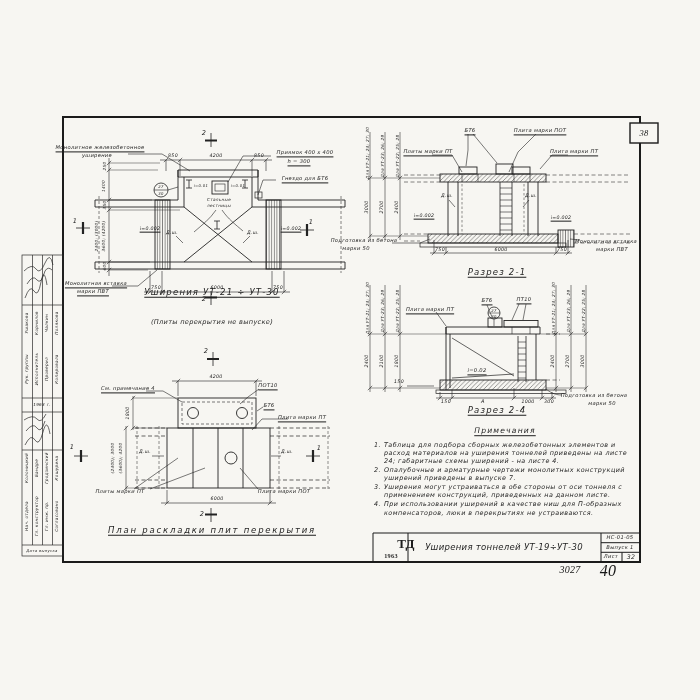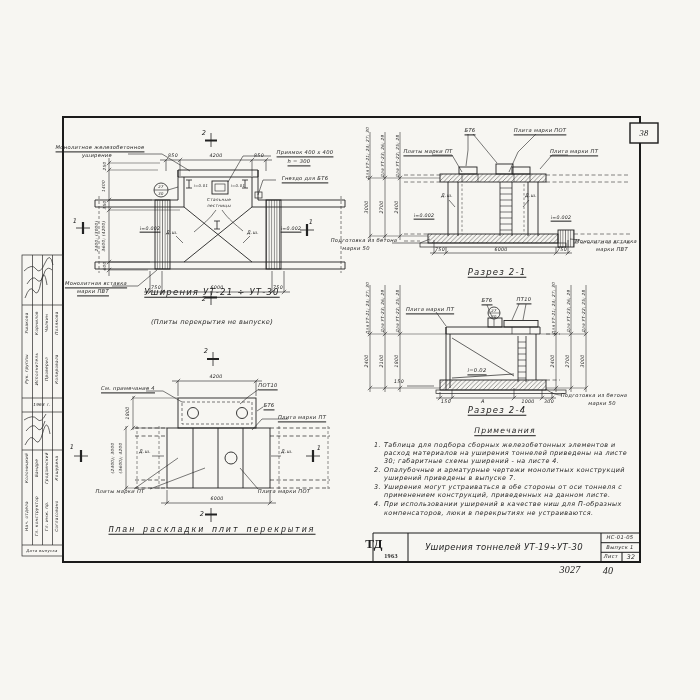--- a/index.html
+++ b/index.html
@@ -3,23 +3,23 @@
 <meta charset="utf-8">
 <style>
   html,body{margin:0;padding:0;background:#e8e7e3;}
   #sheet{position:relative;width:700px;height:700px;background:#f7f6f2;overflow:hidden;
          font-family:"DejaVu Sans",sans-serif;}
   .lbl{position:absolute;font-style:italic;font-size:5.2px;color:#1e1e1e;white-space:nowrap;
        transform:translate(-50%,-50%);letter-spacing:.3px;line-height:1;}
   .rot{transform:translate(-50%,-50%) rotate(-90deg);}
   .f38{font-size:3.8px}.f4{font-size:4.2px}.f45{font-size:4.7px}.f5{font-size:5.2px}
   .f6{font-size:6.2px}.f65{font-size:6.6px}.f7{font-size:7.6px}.f8{font-size:8.5px}
-  .f10{font-size:10px}.f11{font-size:10px}.f13{font-size:13px}
+  .f10{font-size:10px}.f11{font-size:16px}.f13{font-size:13px}
   .ul{text-decoration:underline;text-underline-offset:1.5px;}
-  .sp{letter-spacing:1.8px;font-family:Liberation Mono, monospace;}
+  .sp{letter-spacing:1.8px;}
   .sp2{letter-spacing:1.2px;}
   .serif{font-family:"Liberation Serif","DejaVu Serif",serif;font-style:normal;font-weight:bold;}
   .hand{font-family:Liberation Serif, serif;font-style:italic;color:#161616;}
   #notes-block{position:absolute;left:374px;top:441px;width:264px;}
   .note{display:flex;gap:2px;font-style:italic;font-size:6.4px;line-height:1.26;
         letter-spacing:.45px;color:#1e1e1e;margin-bottom:1px;}
   .note .n{flex:0 0 8px;}
   svg{position:absolute;left:0;top:0;}
 </style>
 </head>
@@ -347,21 +347,21 @@
   <span class="lbl rot f45" style="left:568px;top:361px">2700</span>
   <span class="lbl rot f45" style="left:583px;top:361px">3000</span>
   <span class="lbl f5" style="left:594px;top:396px">Подготовка из бетона</span>
   <span class="lbl f5" style="left:602px;top:404px">марки 50</span>
   <span class="lbl f8 sp2 ul" style="left:497px;top:410px">Разрез 2-4</span>
 
   <span class="lbl f7 sp2 ul" style="left:505px;top:431px">Примечания</span>
   <div id="notes-block">
     <div class="note">
       <span class="n">1.</span>
-      <span>Таблица для подбора сборных железобетонных элементов и расход материалов на уширения тоннелей приведены на листе 30; габаритные схемы уширений - на листе 4.</span>
+      <span>Таблица для подбора сборных железобетонных элементов и расход материалов на уширения тоннелей приведены на листе 24; габаритные схемы уширений - на листе 4.</span>
     </div>
     <div class="note">
       <span class="n">2.</span>
       <span>Опалубочные и арматурные чертежи монолитных конструкций уширений приведены в выпуске 7.</span>
     </div>
     <div class="note">
       <span class="n">3.</span>
       <span>Уширения могут устраиваться в обе стороны от оси тоннеля с применением конструкций, приведенных на данном листе.</span>
     </div>
     <div class="note">
@@ -382,21 +382,21 @@
   <span class="lbl f45" style="left:145px;top:452px">Д.ш.</span>
   <span class="lbl f45" style="left:287px;top:452px">Д.ш.</span>
   <span class="lbl f65" style="left:72px;top:447px">1</span>
   <span class="lbl f65" style="left:319px;top:448px">1</span>
   <span class="lbl f5" style="left:120px;top:492px">Плиты марки ПТ</span>
   <span class="lbl f5" style="left:284px;top:492px">Плита марки ПОТ</span>
   <span class="lbl f45" style="left:217px;top:499px">6000</span>
   <span class="lbl f65" style="left:202px;top:514px">2</span>
   <span class="lbl f8 sp ul" style="left:212px;top:530px">План раскладки плит перекрытия</span>
 
-  <span class="lbl f13 serif" style="left:374px;top:543px">ТД</span>
+  <span class="lbl f13 serif" style="left:406px;top:543px">ТД</span>
   <span class="lbl f6 serif" style="left:391px;top:556px">1963</span>
   <span class="lbl f8" style="left:504px;top:547px">Уширения тоннелей УТ-19÷УТ-30</span>
   <span class="lbl f5" style="left:620px;top:538px">НС-01-05</span>
   <span class="lbl f5" style="left:620px;top:547.5px">Выпуск 1</span>
   <span class="lbl f5" style="left:611px;top:557px">Лист</span>
   <span class="lbl f6" style="left:631px;top:557px">32</span>
 
 </div>
 
 </body></html>

